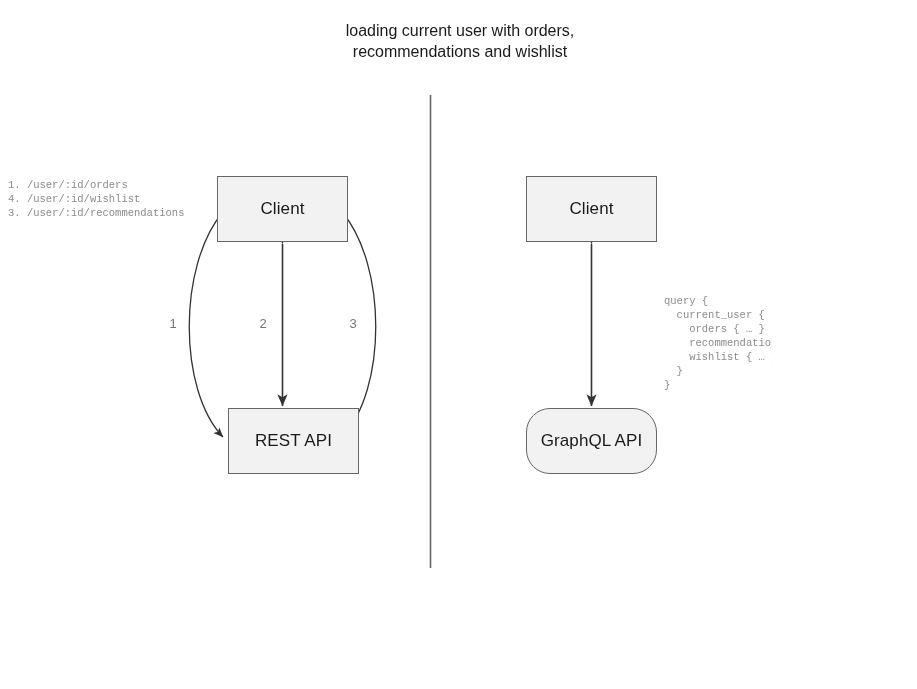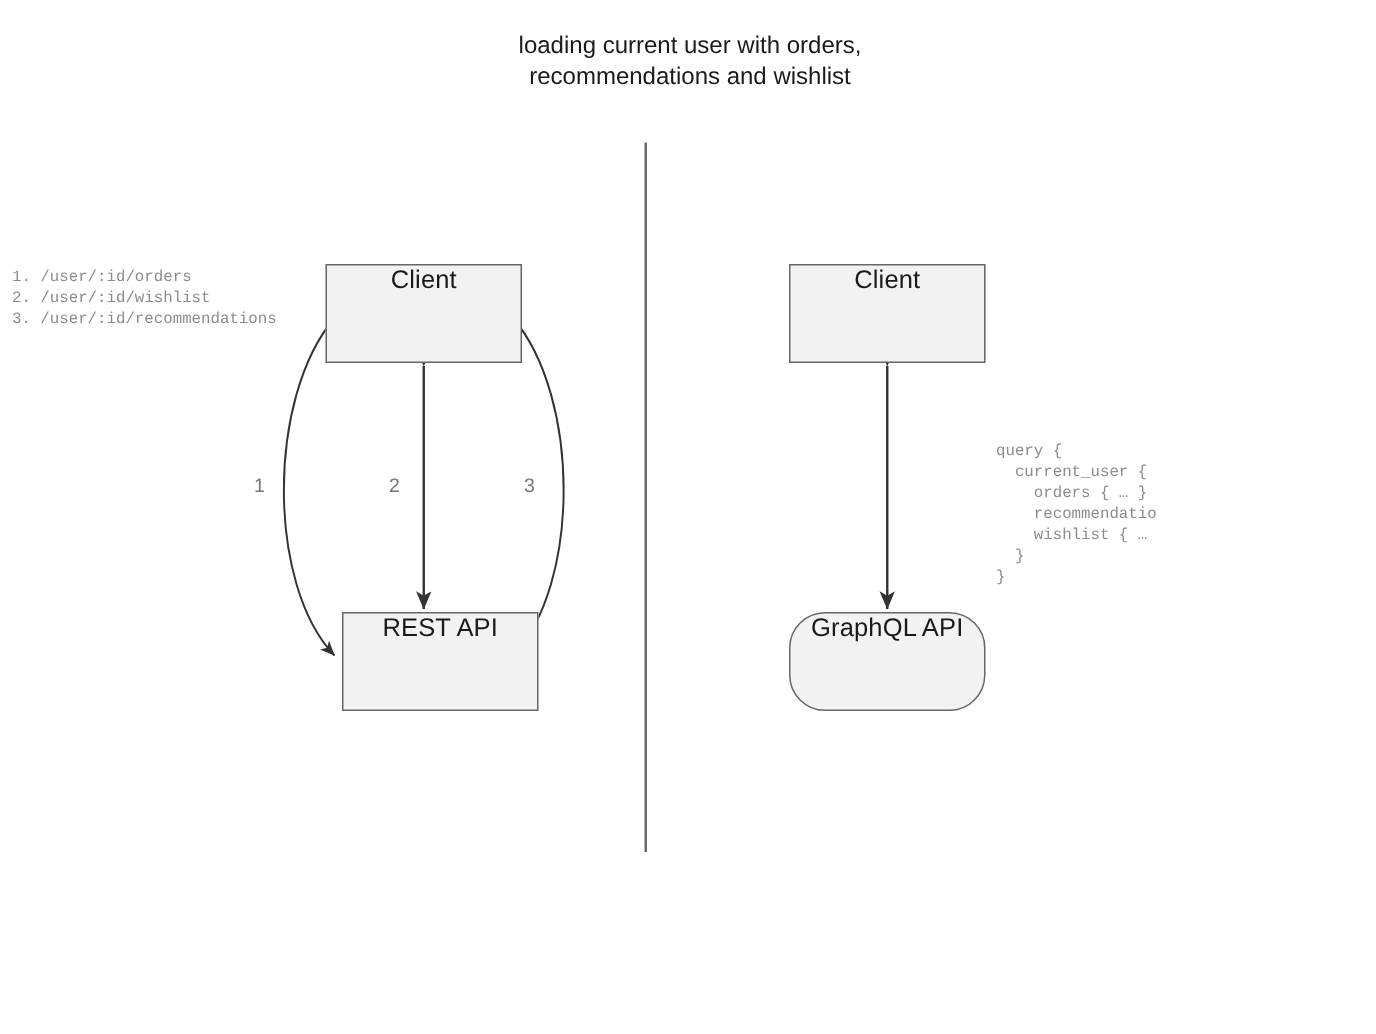--- a/index.html
+++ b/index.html
@@ -33,20 +33,21 @@
     line-height: 21px;
     color: #1a1a1a;
     white-space: pre-line;
   }
   .node-box {
     position: absolute;
     background: #f2f2f2;
     border: 1.4px solid #666666;
     box-sizing: border-box;
     display: flex;
+    align-items: center;
     justify-content: center;
   }
   .node-label {
     font-family: "Liberation Sans", sans-serif;
     font-size: 17px;
     color: #1a1a1a;
     letter-spacing: 0.1px;
   }
   .client-left  { left: 217px; top: 176px; width: 131px; height: 66px; }
   .rest-api     { left: 228px; top: 408px; width: 131px; height: 66px; }
@@ -99,21 +100,21 @@
     <path d="M 223,212 C 178,265 178,390 223,437" fill="none" stroke="#333333" stroke-width="1.3" marker-start="url(#arrow-start)" marker-end="url(#arrow-end)"></path>
 
     <line x1="282.5" y1="244" x2="282.5" y2="406" stroke="#333333" stroke-width="1.6" marker-start="url(#arrow-start)" marker-end="url(#arrow-end)"></line>
 
     <path d="M 342,212 C 387,265 387,390 342,437" fill="none" stroke="#333333" stroke-width="1.3" marker-start="url(#arrow-start)" marker-end="url(#arrow-end)"></path>
 
     <line x1="591.5" y1="244" x2="591.5" y2="406" stroke="#333333" stroke-width="1.6" marker-start="url(#arrow-start)" marker-end="url(#arrow-end)"></line>
   </svg>
 
   <div class="mono-block rest-endpoints">1. /user/:id/orders
-2. /user/:id/wishlist
+4. /user/:id/wishlist
 3. /user/:id/recommendations</div>
 
   <div class="mono-block graphql-query">query {
   current_user {
     orders { … }
     recommendations { … }
     wishlist { … }
   }
 }</div>
 

